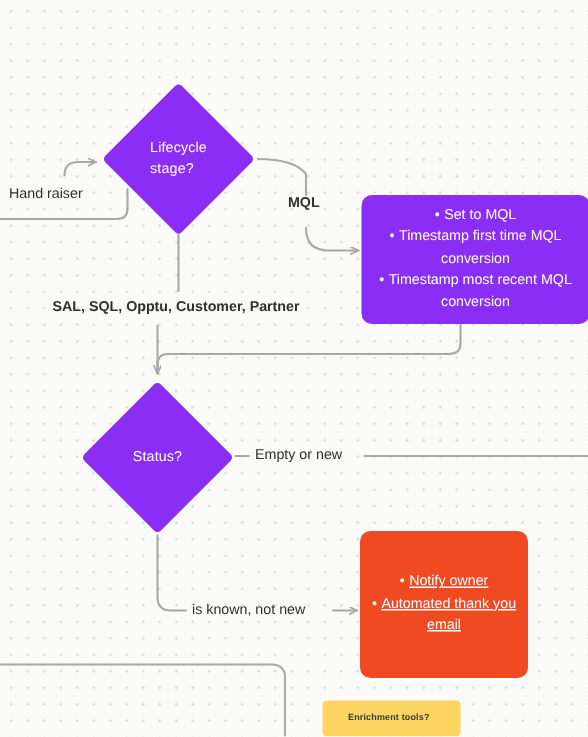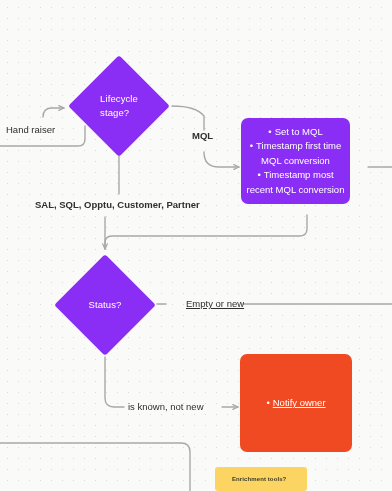--- a/index.html
+++ b/index.html
@@ -139,41 +139,42 @@
         <div>stage?</div>
       </div>
     </div>
   </div>
 
   <div class="node" style="left:54px; top:254px; width:102px; height:102px;">
     <div class="diamond" style="width:72px; height:72px; margin:15px;"></div>
     <div class="diamond-label">Status?</div>
   </div>
 
-  <div class="node card purple" style="left:241px; top:118px; width:109px; height:86px;">
+  <div class="node card purple" style="left:241px; top:130px; width:152px; height:86px;">
     <ul class="bullets">
       <li><span class="bul">•</span><span>Set to MQL</span></li>
       <li><span class="bul">•</span><span>Timestamp first time MQL conversion</span></li>
       <li><span class="bul">•</span><span>Timestamp most recent MQL conversion</span></li>
     </ul>
   </div>
 
   <div class="node card orange" style="left:240px; top:354px; width:112px; height:98px;">
     <ul class="bullets">
       <li><span class="bul">•</span><span>Notify owner</span></li>
+      <li><span class="bul">•</span><span>Automated thank you email</span></li>
     </ul>
   </div>
 
   <div class="node card yellow" style="left:215px; top:467px; width:92px; height:24px;">
     <span class="yellow-label">Enrichment tools?</span>
   </div>
 
   <div class="edge-label" style="left:6px; top:124px;">Hand raiser</div>
 
   <div class="edge-label" style="left:192px; top:130px;font-weight:bold;">MQL</div>
 
   <div class="edge-label" style="left:35px; top:199px;font-weight:bold;">SAL, SQL, Opptu, Customer, Partner</div>
 
-  <div class="edge-label" style="left:186px; top:298px;text-decoration:underline;">Empty or new</div>
+  <div class="edge-label" style="left:170px; top:298px;">Empty or new</div>
 
   <div class="edge-label" style="left:128px; top:401px;">is known, not new</div>
 
 </div>
 
 </body></html>

